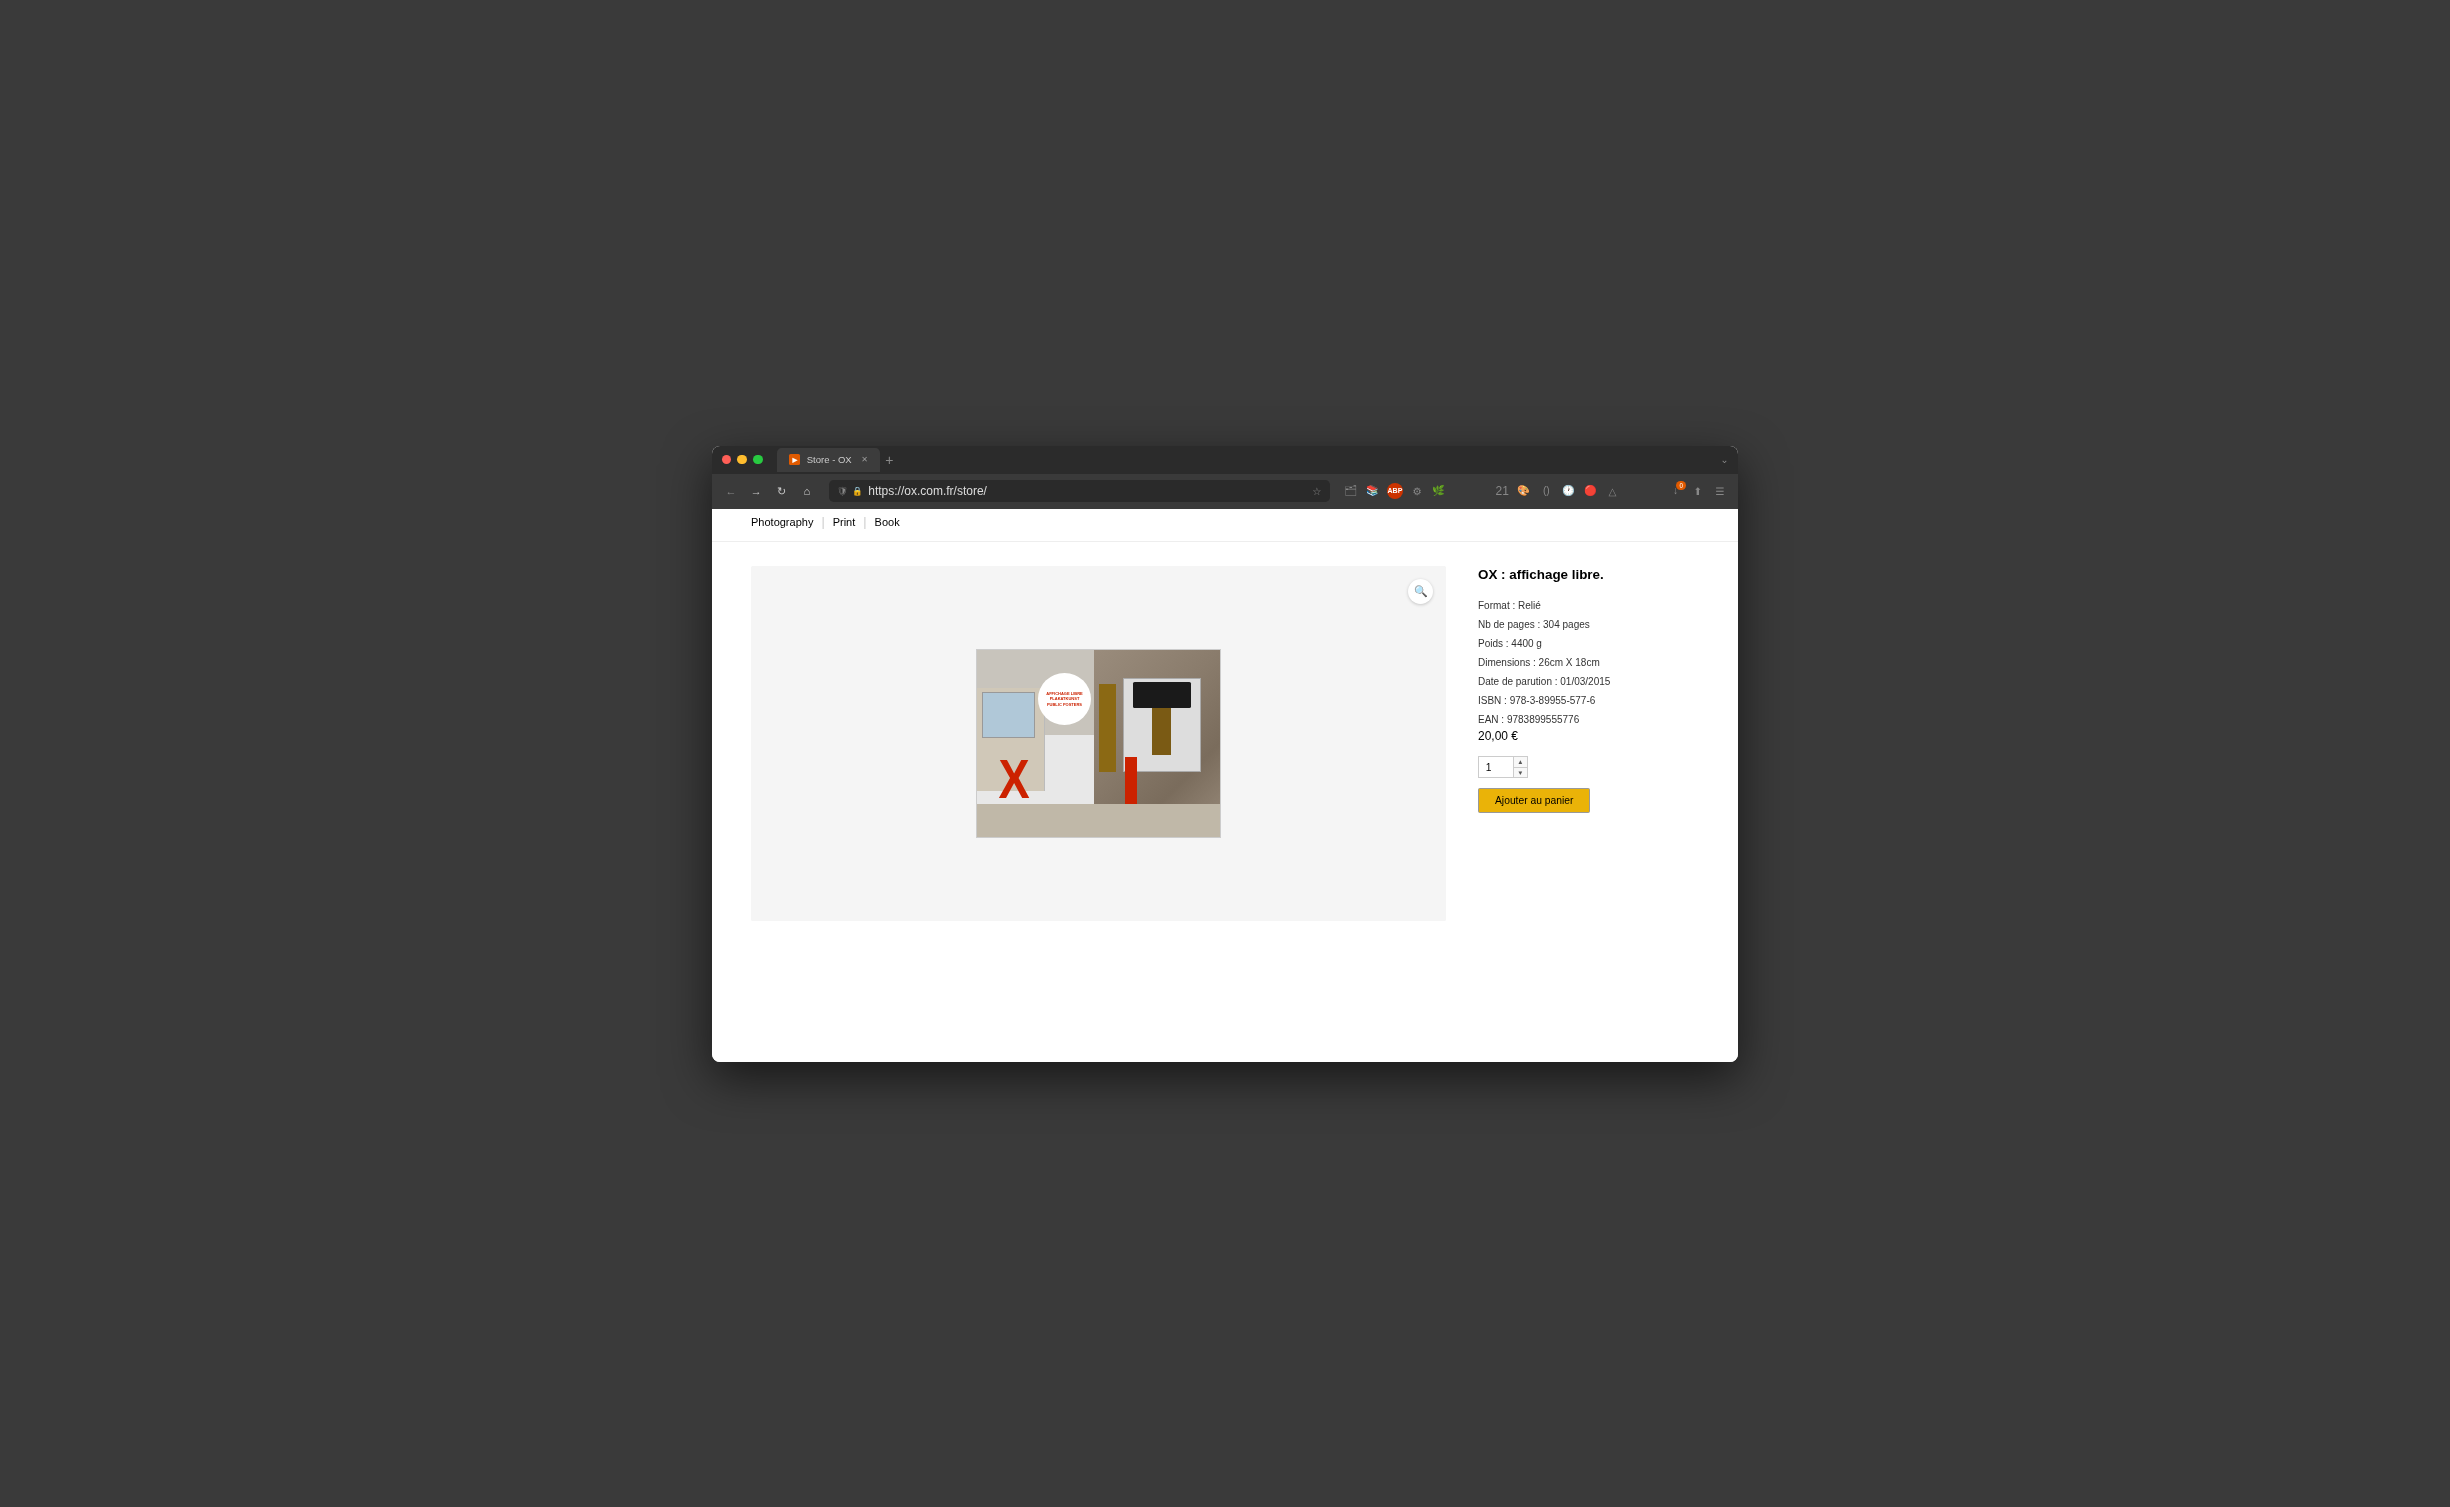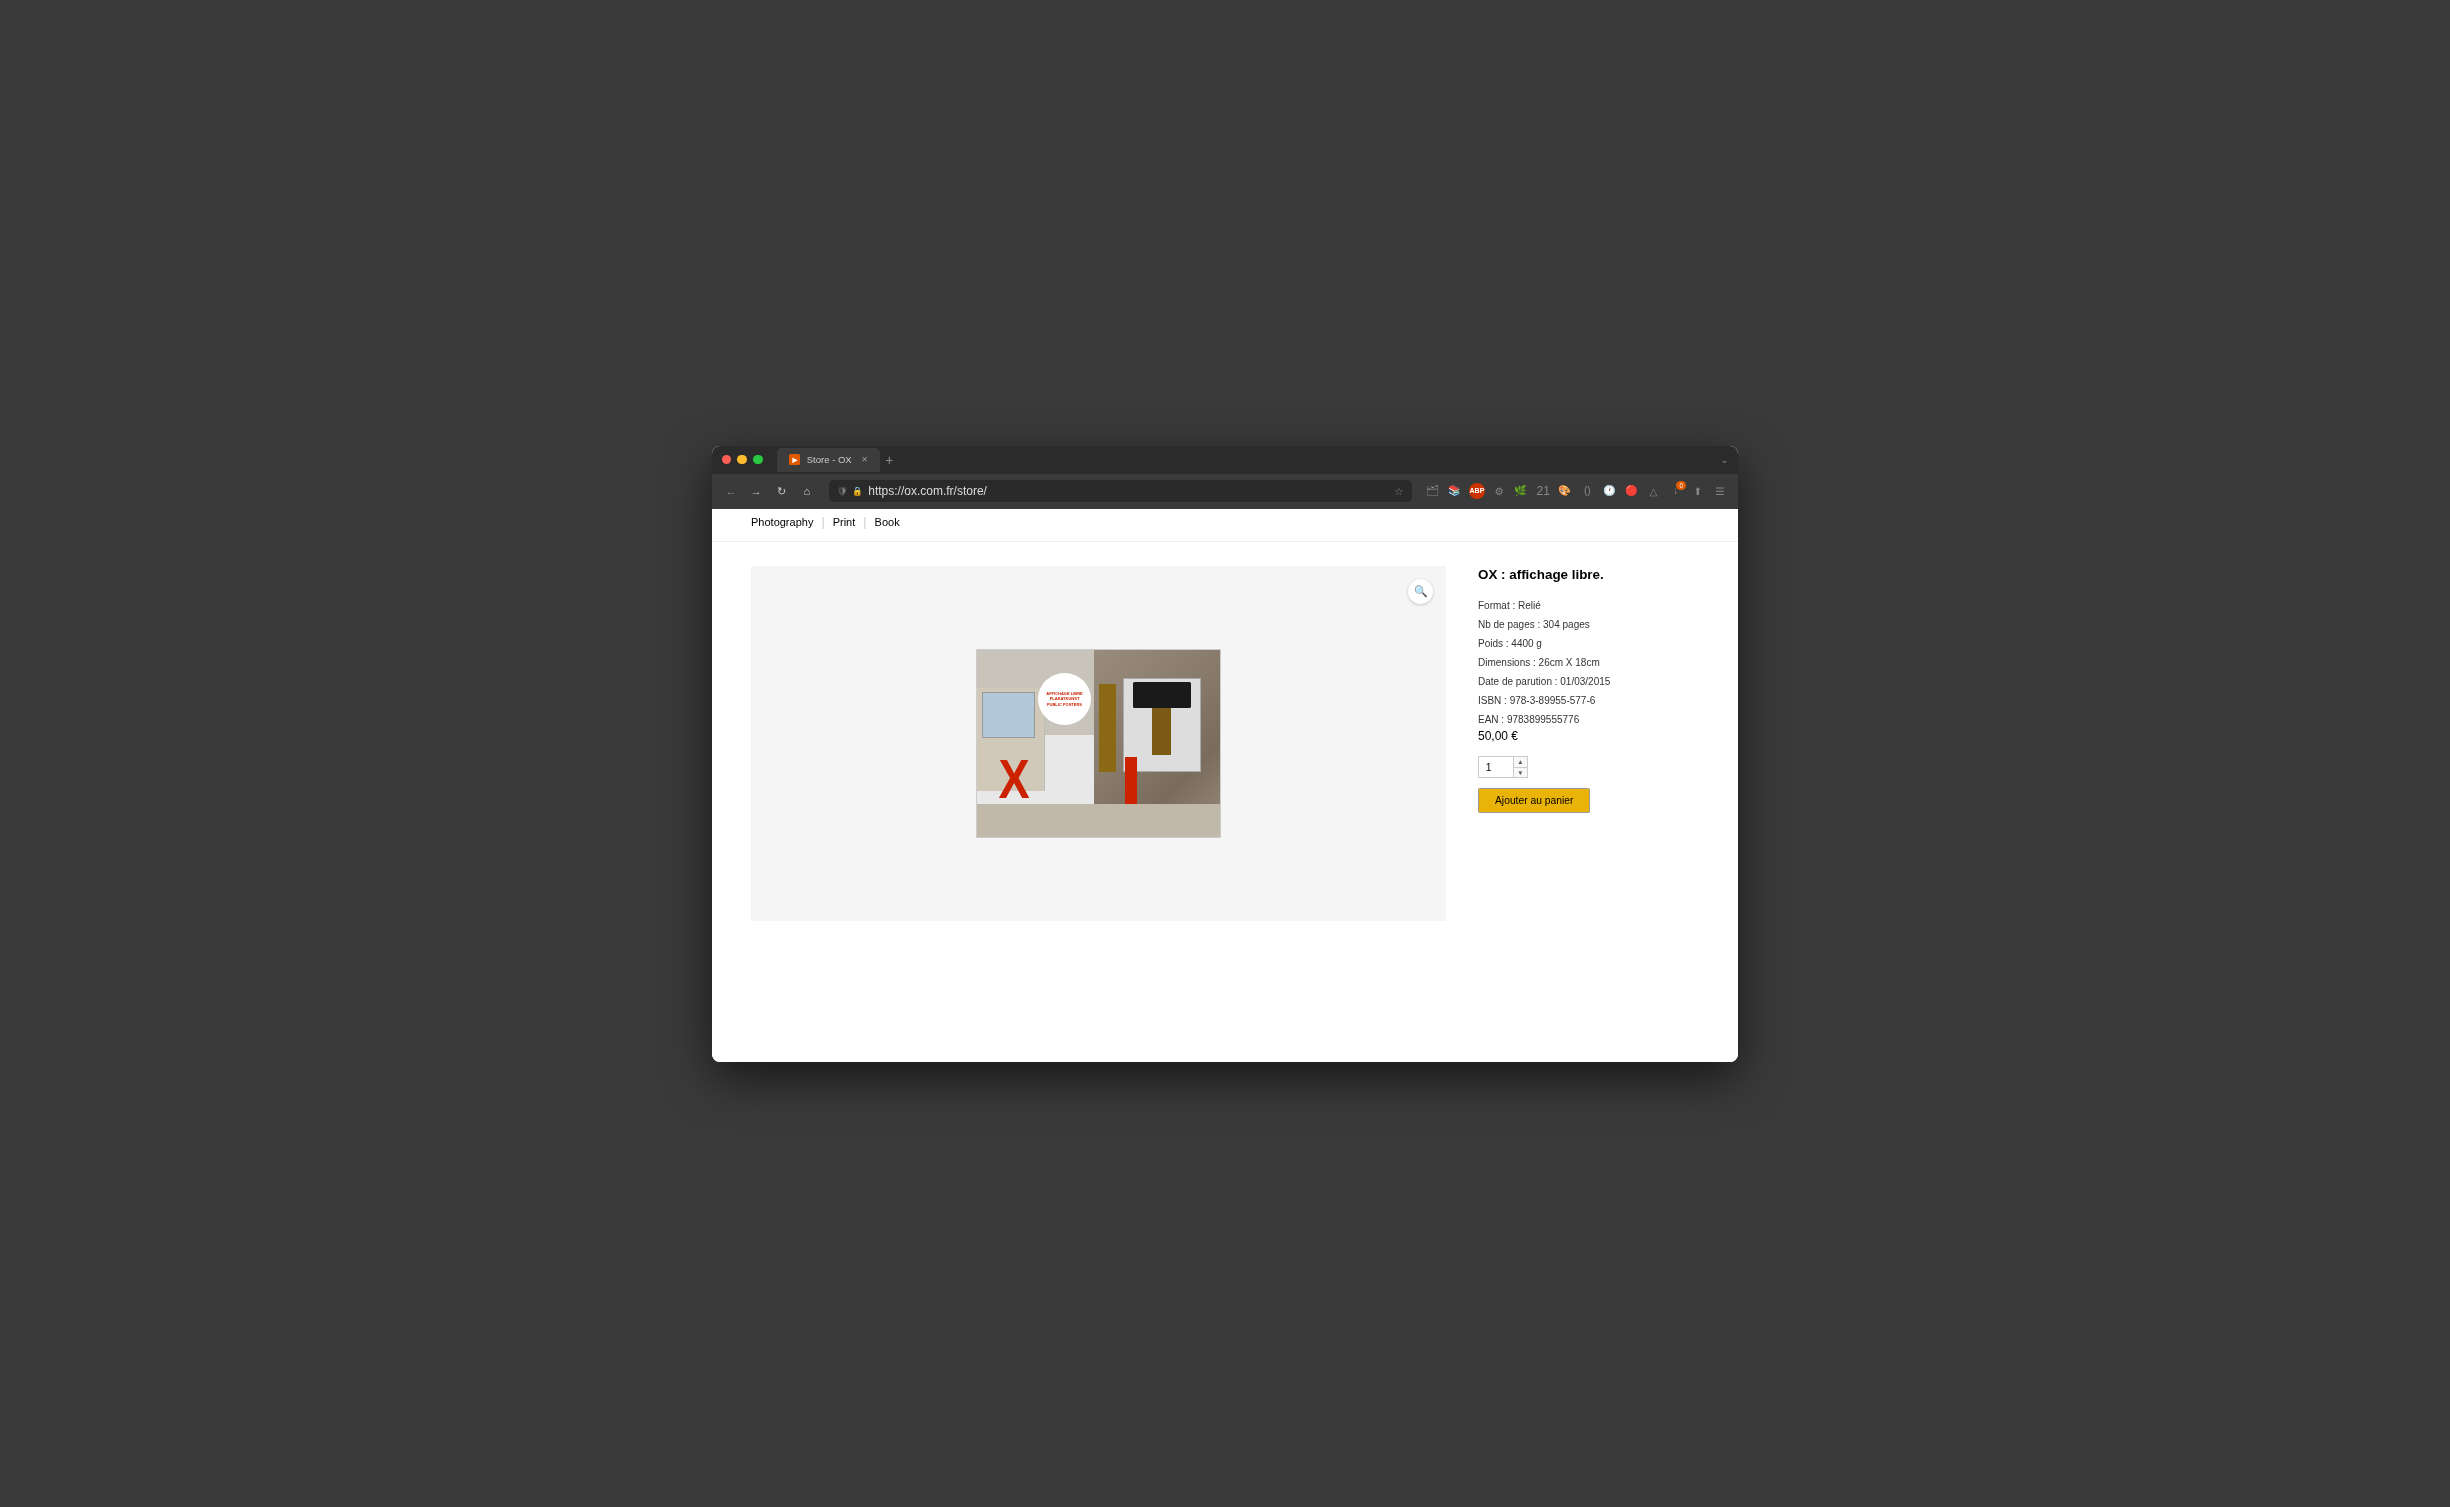--- a/index.html
+++ b/index.html
@@ -157,20 +157,21 @@
       align-items: center;
       justify-content: center;
       color: #888;
       font-size: 10.3px;
       cursor: pointer;
       border-radius: 2.4px;
     }
 
     .toolbar-icon.badge-icon {
       position: relative;
+      margin-left: 41px;
     }
 
     .icon-badge {
       position: absolute;
       top: -1.6px;
       right: -1.6px;
       background: #e05a00;
       color: #fff;
       font-size: 6.3px;
       width: 9.5px;
@@ -483,21 +484,21 @@
         <div class="product-details">
           <div>Format : Relié</div>
           <div>Nb de pages : 304 pages</div>
           <div>Poids : 4400 g</div>
           <div>Dimensions : 26cm X 18cm</div>
           <div>Date de parution : 01/03/2015</div>
           <div>ISBN : 978-3-89955-577-6</div>
           <div>EAN : 9783899555776</div>
         </div>
 
-        <div class="product-price">50,00 €</div>
+        <div class="product-price">20,00 €</div>
 
         <div class="quantity-control">
           <input class="quantity-input" type="number" value="1" min="1" style="">
           <div class="quantity-spinners">
             <button class="qty-up">▲</button>
             <button class="qty-down">▼</button>
           </div>
         </div>
 
         <button class="add-to-cart-btn">Ajouter au panier</button>

